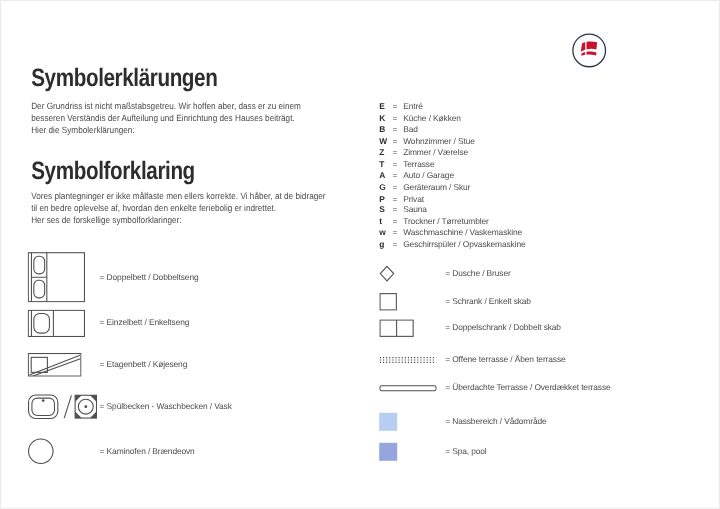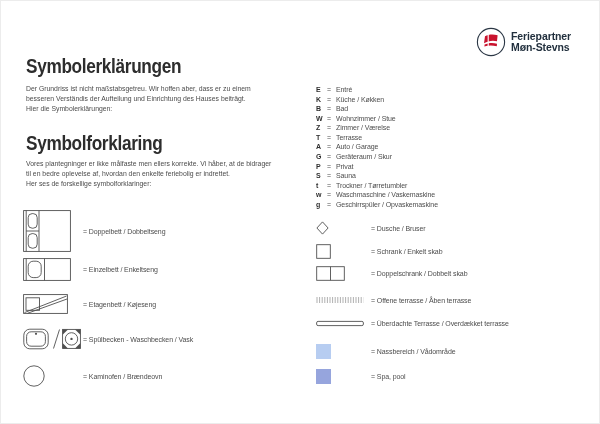--- a/index.html
+++ b/index.html
@@ -51,24 +51,20 @@
 
   <div class="logo">
     <span class="logo-badge ic">
       <svg width="30" height="30" viewBox="0 0 30 30">
         <circle cx="15" cy="15" r="13.6" style="stroke:#2b3745;stroke-width:1.1;fill:#fff"></circle>
         <path class="fill" style="fill:#c9132e" d="M8,16.2 L9,9.2 C12.5,7.4 17,7.1 21.6,8.3 L21,14.2 C16.8,13 12,13.8 8,16.2 Z"></path>
         <path class="fill" style="fill:#c9132e" d="M8.4,19.4 L8.6,17.6 C12,15.9 16.4,15.5 21,16.7 L20.8,19.3 C16.4,18 12,18.2 8.4,19.4 Z"></path>
         <line x1="12.2" y1="7.8" x2="12.2" y2="19.4" style="stroke:#ffffff;stroke-width:1.1"></line>
       </svg>
     </span>
-    <span class="brand">
-      <div>Feriepartner</div>
-      <div>Møn-Stevns</div>
-    </span>
   </div>
 
   <h1 class="h-title" id="title-de">Symbolerklärungen</h1>
   <p class="para" id="para-de">Der Grundriss ist nicht maßstabsgetreu. Wir hoffen aber, dass er zu einem
 besseren Verständis der Aufteilung und Einrichtung des Hauses beiträgt.
 Hier die Symbolerklärungen:</p>
 
   <h1 class="h-title" id="title-da">Symbolforklaring</h1>
   <p class="para" id="para-da">Vores plantegninger er ikke målfaste men ellers korrekte. Vi håber, at de bidrager
 til en bedre oplevelse af, hvordan den enkelte feriebolig er indrettet.

